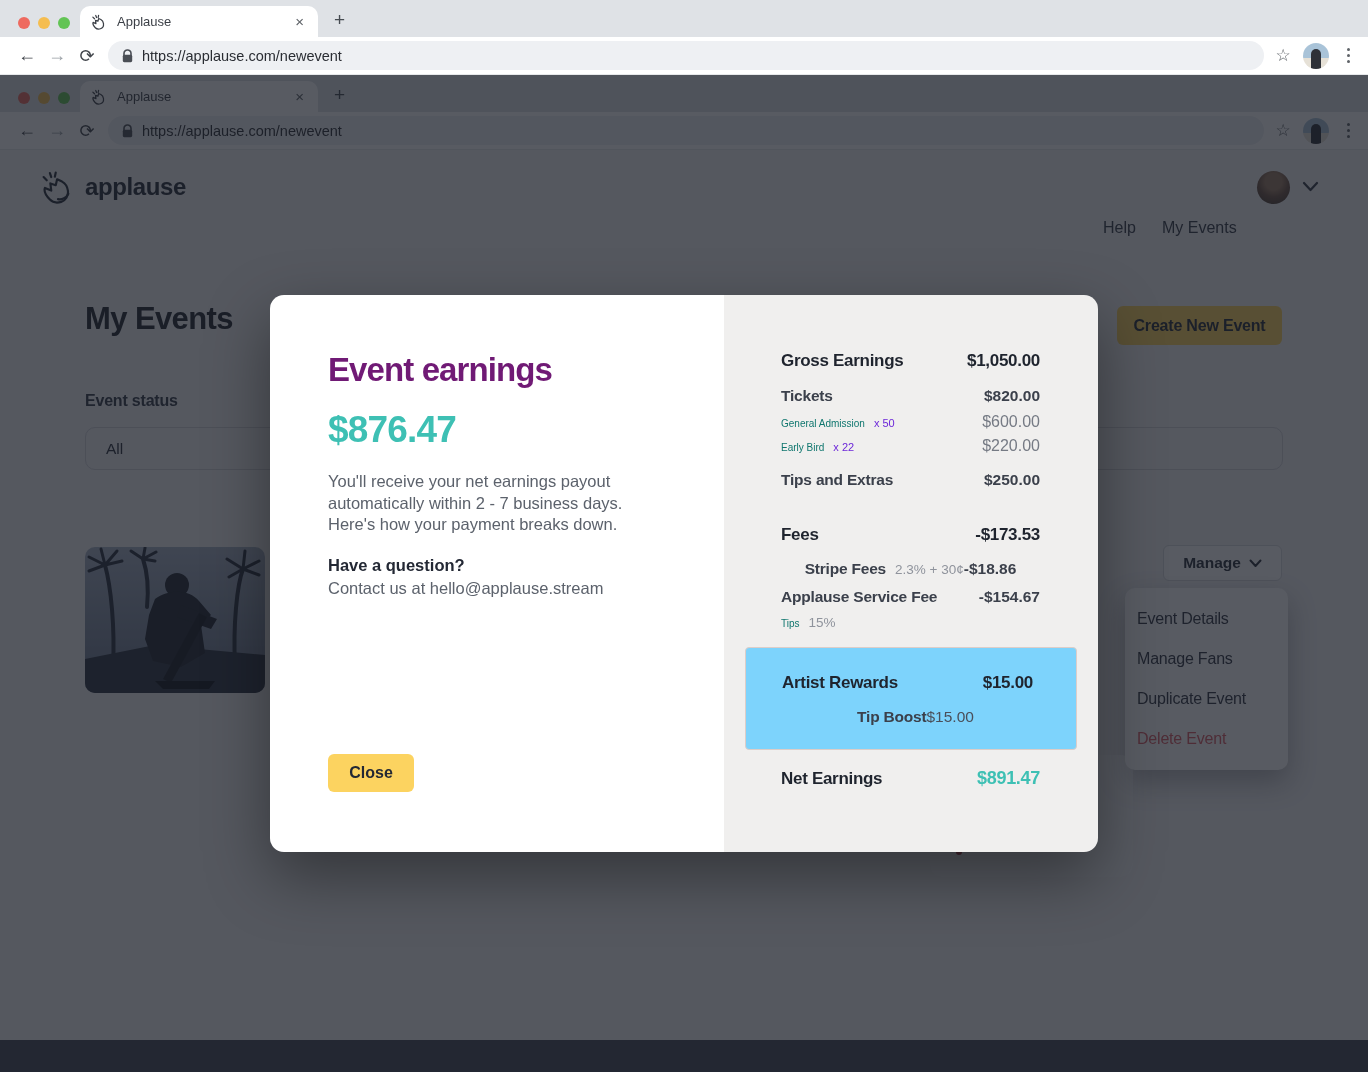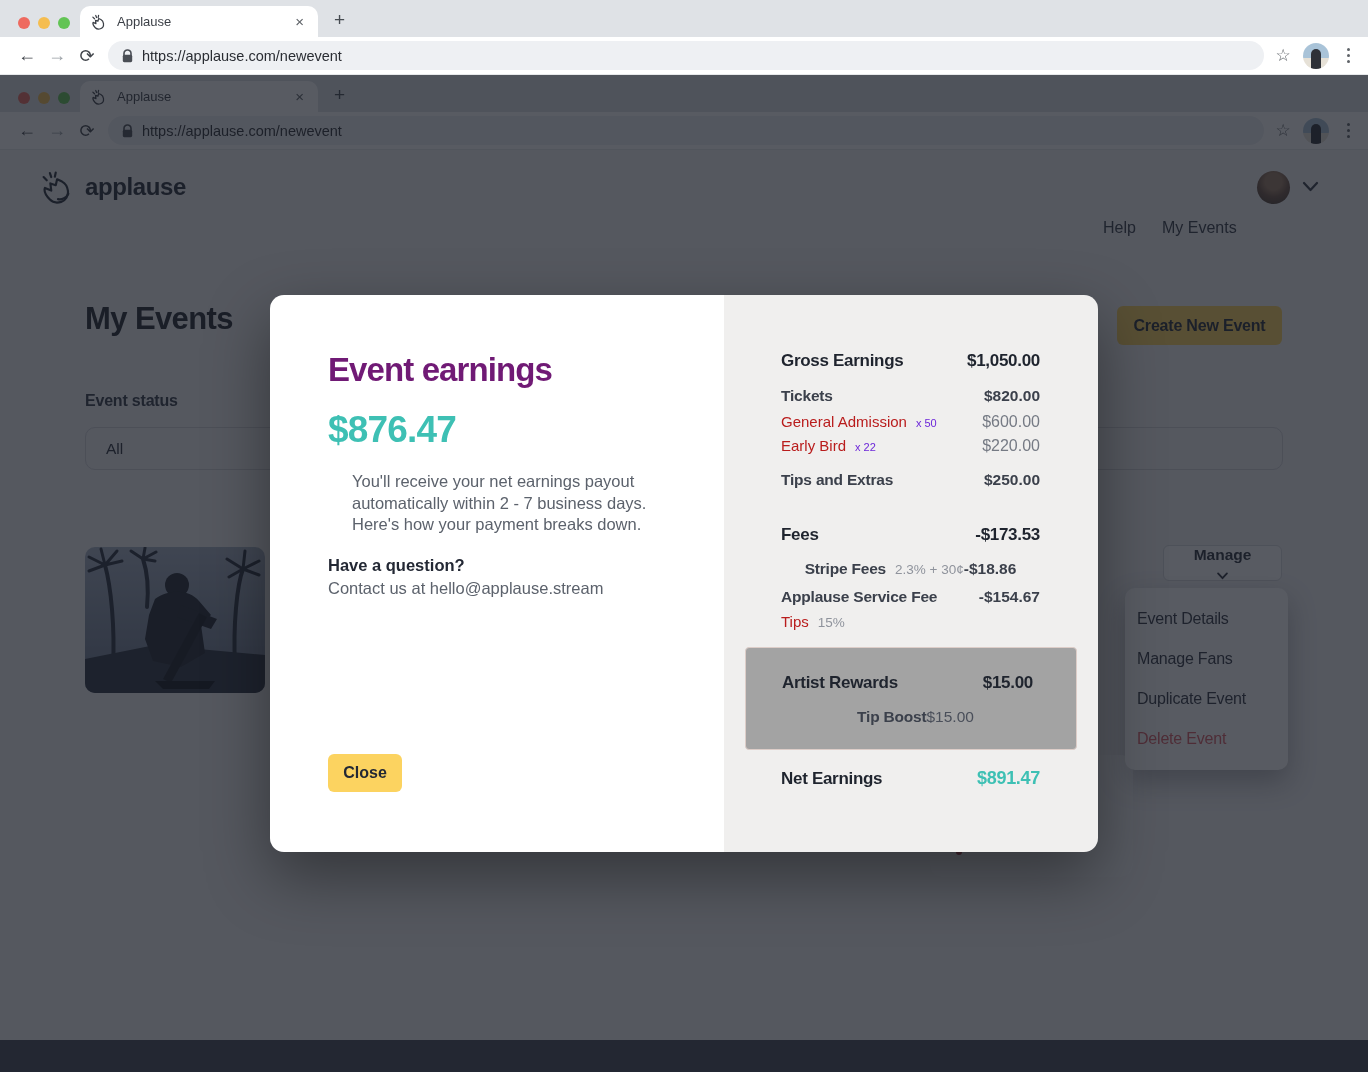--- a/index.html
+++ b/index.html
@@ -47,56 +47,56 @@
   .create-btn { position:absolute; left:1117px; top:231px; width:165px; height:39px; border:none;
       background:#ffd45c; border-radius:6px; font-family:inherit; font-size:16px; font-weight:bold;
       color:#272c37; letter-spacing:-0.2px; }
   .status-label { position:absolute; left:85px; top:317px; font-size:16px; font-weight:bold; color:#333947; letter-spacing:-0.2px; }
   .filter-box { position:absolute; left:85px; top:352px; width:1198px; height:43px;
       border:1.5px solid #d2d3d8; border-radius:10px; display:flex; align-items:center; padding-left:20px;
       font-size:15.5px; color:#2b303b; background:transparent; }
   .thumb { position:absolute; left:85px; top:472px; width:180px; height:146px; border-radius:10px; overflow:hidden; }
   .manage-btn { position:absolute; left:1163px; top:470px; width:119px; height:36px; background:#fff;
       border:1px solid #d8d9dd; border-radius:6px; display:flex; align-items:center; justify-content:center;
-      gap:8px; font-size:15.5px; font-weight:bold; color:#2a2f3a;flex-direction:column; }
+      gap:8px; font-size:15.5px; font-weight:bold; color:#2a2f3a; }
   .menu { position:absolute; left:1125px; top:513px; width:163px; background:#fff; border-radius:10px;
       box-shadow:0 12px 28px rgba(15,18,25,.3); padding:11px 0; }
   .menu-item { height:40px; display:flex; align-items:center; padding-left:12px; font-size:16px; color:#2f3440; letter-spacing:-0.2px; }
   .menu-item.danger { color:#db5a64; }
   .ghost-card { position:absolute; left:930px; top:680px; width:203px; height:122px; border-radius:12px;
       background:rgba(255,255,255,0.32); }
   .stray-dot { position:absolute; left:956px; top:774px; width:6px; height:6px; border-radius:50%; background:#a83a4a; }
   .footer-bar { position:absolute; left:0; top:965px; width:1368px; height:32px; background:#424754; }
   
   .dim-overlay { position:absolute; inset:0; background:rgba(23,28,38,0.72); z-index:5; }
   
   .modal { position:absolute; left:270px; top:220px; width:828px; height:557px; z-index:10;
       display:flex; border-radius:14px; box-shadow:0 24px 64px rgba(0,0,0,.4); }
   .modal-left { width:454px; background:#fff; border-radius:14px 0 0 14px; padding:56px 0 0 58px; position:relative; }
   .modal-title { font-size:33px; font-weight:bold; letter-spacing:-0.9px; color:#701a75; }
   .modal-amount { margin-top:20px; font-size:37px; font-weight:bold; letter-spacing:-0.8px; color:#3ec0b4; }
-  .modal-body { margin-top:20px; width:332px; font-size:16.5px; line-height:21.5px; color:#5c626c;margin-left:24px; }
+  .modal-body { margin-top:20px; width:332px; font-size:16.5px; line-height:21.5px; color:#5c626c; }
   .q-title { margin-top:20px; font-size:16.5px; font-weight:bold; color:#232834; }
   .q-body { margin-top:4px; font-size:16.5px; color:#5c626c; }
-  .close-btn { position:absolute; left:58px; top:459px; width:74px; height:38px; border:none;
+  .close-btn { position:absolute; left:58px; top:459px; width:86px; height:38px; border:none;
       background:#fcd360; border-radius:6px; font-family:inherit; font-size:16px; font-weight:bold; color:#23283; color:#232834; }
   .modal-right { flex:1; background:#f0efee; border-radius:0 14px 14px 0; padding-top:56px; }
   .row { display:flex; justify-content:space-between; align-items:baseline; padding:0 58px 0 57px; }
   .row.sub { }
   .lbl-main { font-size:17px; font-weight:bold; letter-spacing:-0.3px; color:#1f242e; }
   .val-main { font-size:17px; font-weight:bold; letter-spacing:-0.3px; color:#1f242e; }
   .lbl-sub { font-size:15.5px; font-weight:bold; color:#3b404b; letter-spacing:-0.2px; }
   .val-sub { font-size:15.5px; font-weight:bold; color:#3b404b; }
-  .lbl-faint { font-size:15px; color:#b91c1c; }
+  .lbl-faint { font-size:10px; color:#0f766e; }
   .val-faint { font-size:16px; color:#757a84; }
   .qty { font-size:11px; color:#6d28d9; margin-left:9px; }
   .rate { font-size:13.5px; color:#8f939c; margin-left:9px; }
   .mt16{margin-top:16px;} .mt8{margin-top:8px;} .mt6{margin-top:6px;} .mt36{margin-top:36px;}
   .mt15{margin-top:15px;justify-content:center;} .mt10{margin-top:10px;} .mt7{margin-top:7px;} .mt18{margin-top:18px;}
-  .rewards-box { margin:16px 21px 0; background:#a3a3a3; border:1px solid #ddcdc8; border-radius:4px; padding:25px 0 23px; }
+  .rewards-box { margin:16px 21px 0; background:#7dd3fc; border:1px solid #ddcdc8; border-radius:4px; padding:25px 0 23px; }
   .rewards-box .row { padding:0 43px 0 36px; }
   .rewards-box .row.sub { padding-left:52px; }
   .net-val { font-size:18px; font-weight:bold; letter-spacing:-0.3px; color:#3ec0b4; }
   svg { display:block; }
 </style>
 </head>
 <body>
 
 <div>
   <div class="tabstrip">

